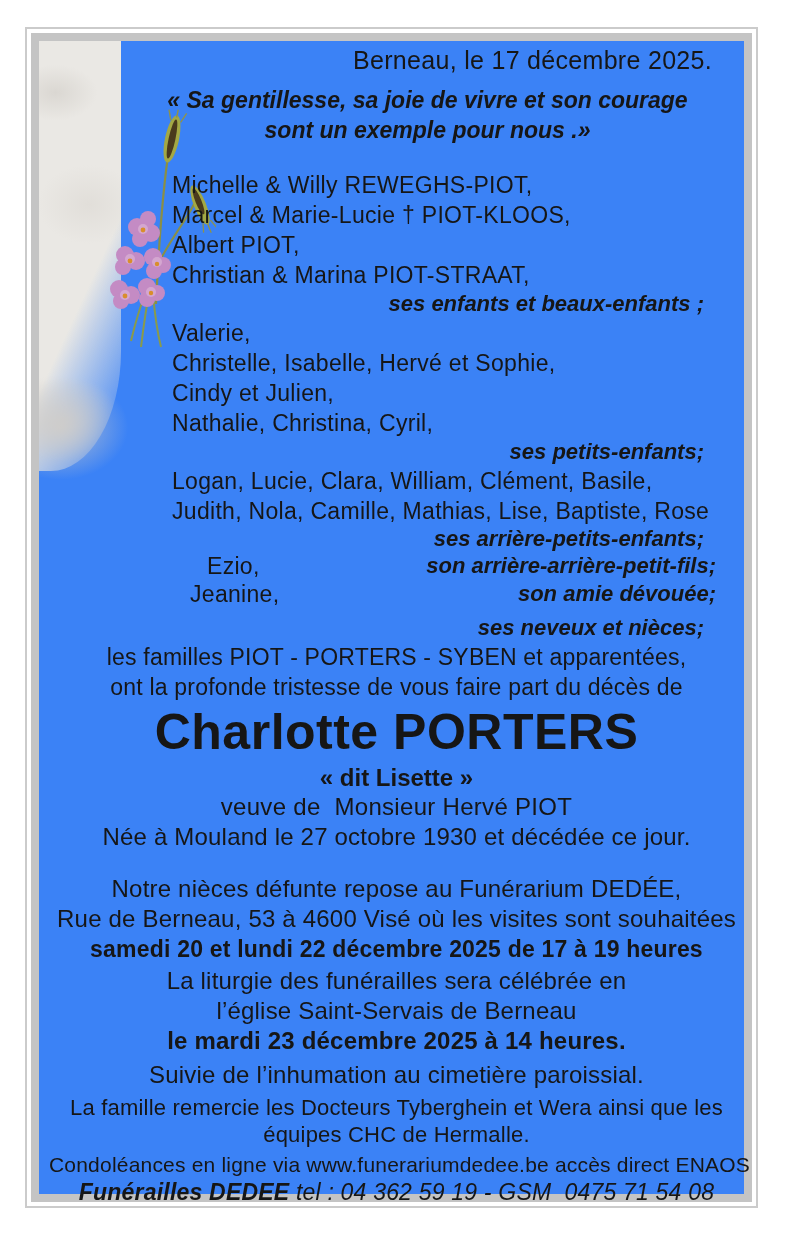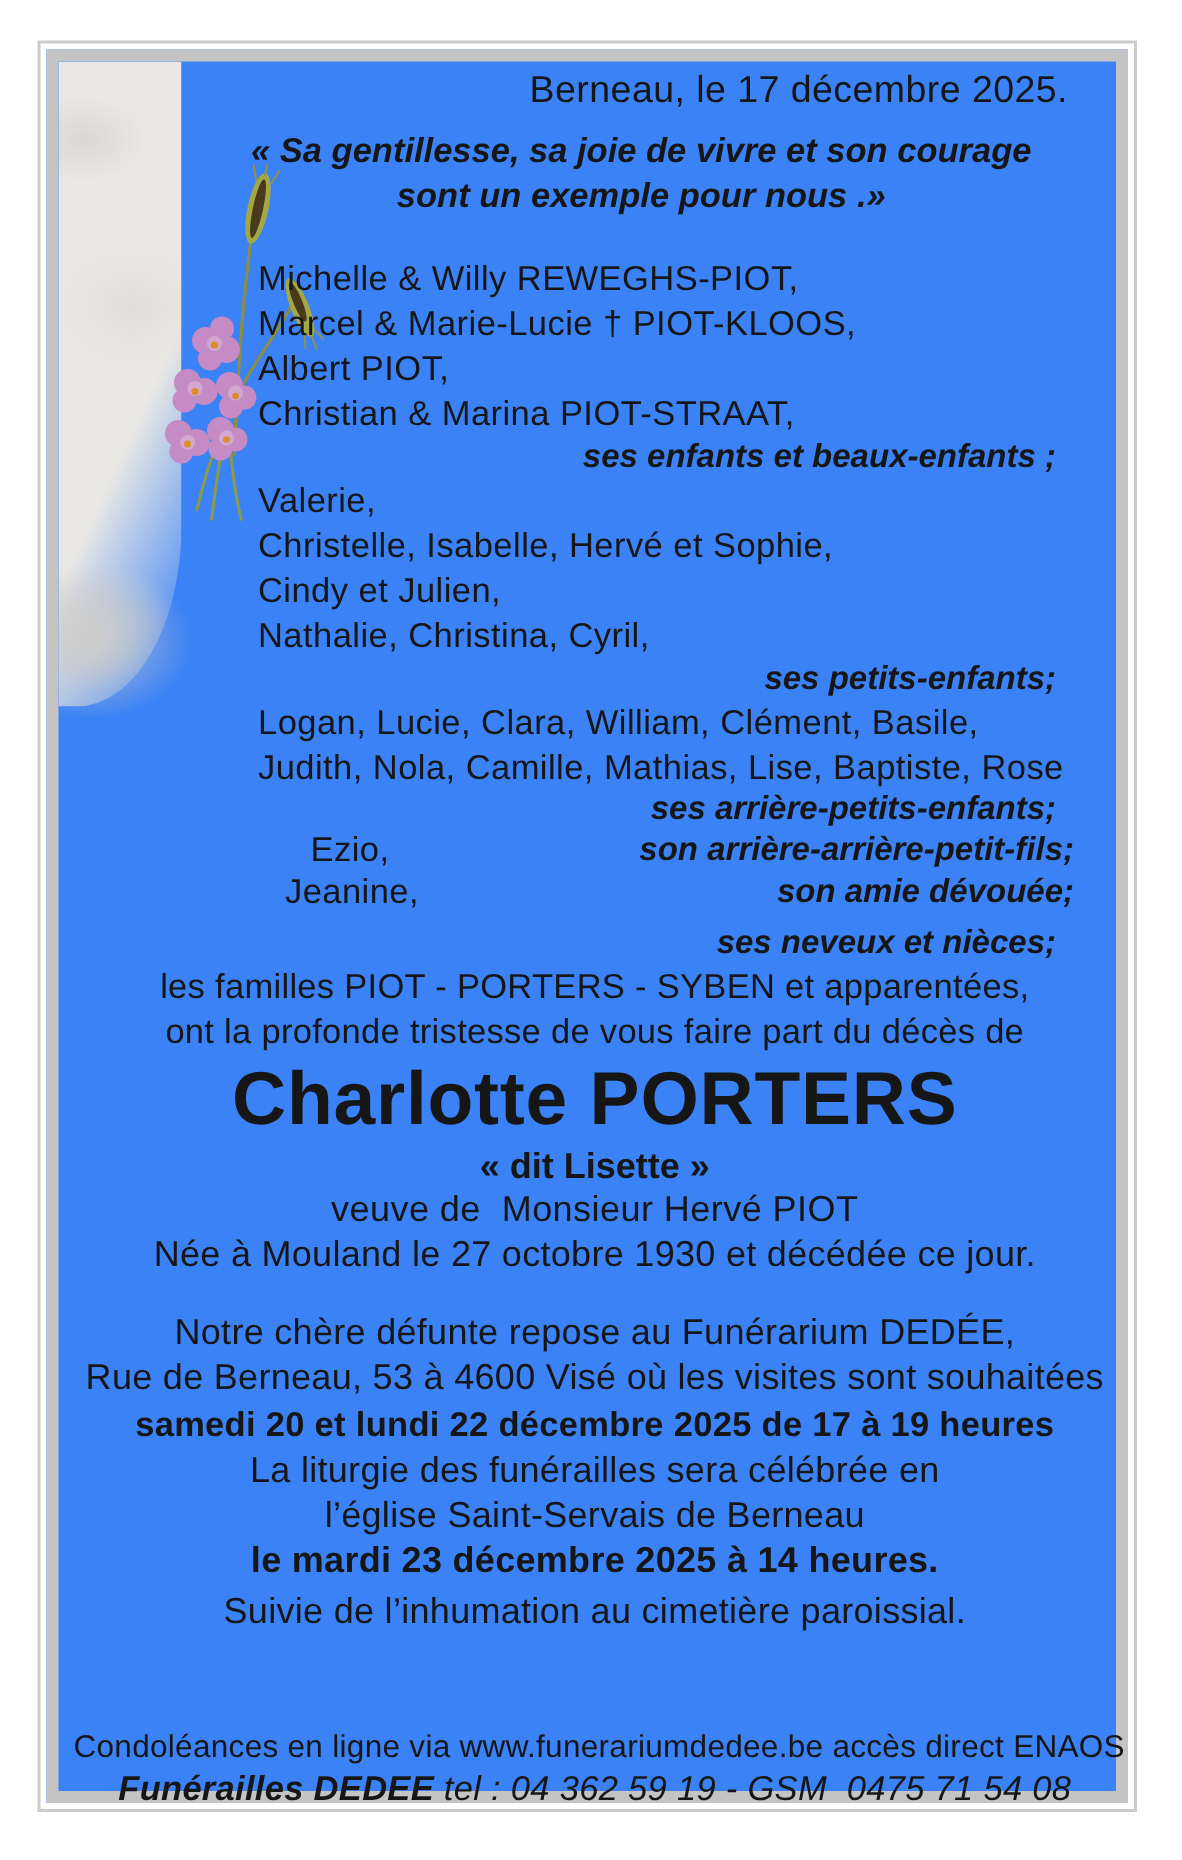--- a/index.html
+++ b/index.html
@@ -167,35 +167,39 @@
         </div>
 
         <div class="block deceased">
           <div class="deceased-name nowrap">Charlotte PORTERS</div>
           <div class="nickname nowrap">« dit Lisette »</div>
           <div class="widow-line nowrap">veuve de  Monsieur Hervé PIOT</div>
           <div class="birth-line nowrap">Née à Mouland le 27 octobre 1930 et décédée ce jour.</div>
         </div>
 
         <div class="block para repose">
-          <div class="nowrap"><span>Notre chère défunte repose au Funérarium </span><span class="bold">DEDÉE</span><span>,</span></div>
+          <div class="nowrap"><span>Notre nièces défunte repose au Funérarium </span><span class="bold">DEDÉE</span><span>,</span></div>
           <div class="nowrap">Rue de Berneau, 53 à 4600 Visé où les visites sont souhaitées</div>
           <div class="visits-bold nowrap">samedi 20 et lundi 22 décembre 2025 de 17 à 19 heures</div>
         </div>
 
         <div class="block para liturgy">
           <div class="nowrap">La liturgie des funérailles sera célébrée en</div>
           <div class="nowrap">l’église Saint-Servais de Berneau</div>
           <div class="liturgy-date nowrap">le mardi 23 décembre 2025 à 14 heures.</div>
         </div>
 
         <div class="block para burial">
           <div class="nowrap">Suivie de l’inhumation au cimetière paroissial.</div>
         </div>
 
+        <div class="block para thanks">
+          <div class="nowrap">La famille remercie les Docteurs Tyberghein et Wera ainsi que les</div>
+          <div class="nowrap">équipes CHC de Hermalle.</div>
+        </div>
 
         <div class="block para footer">
           <div class="condolences nowrap">Condoléances en ligne via www.funerariumdedee.be accès direct ENAOS</div>
           <div class="contact nowrap"><span class="bold">Funérailles DEDEE</span><span> tel : 04 362 59 19 - GSM  0475 71 54 08</span></div>
         </div>
 
       </div>
     </div>
   </div>
 </div>

